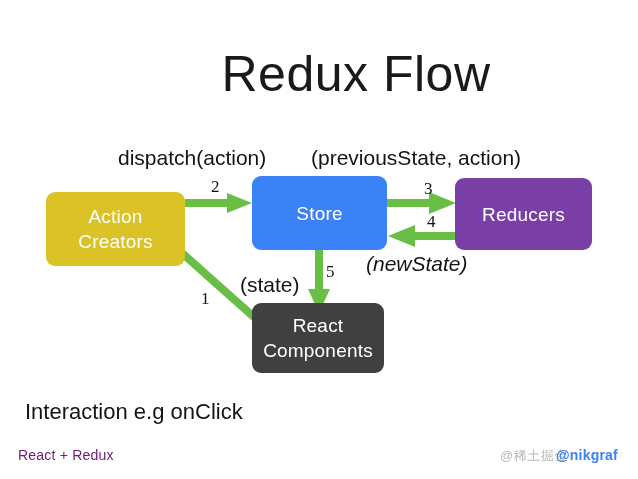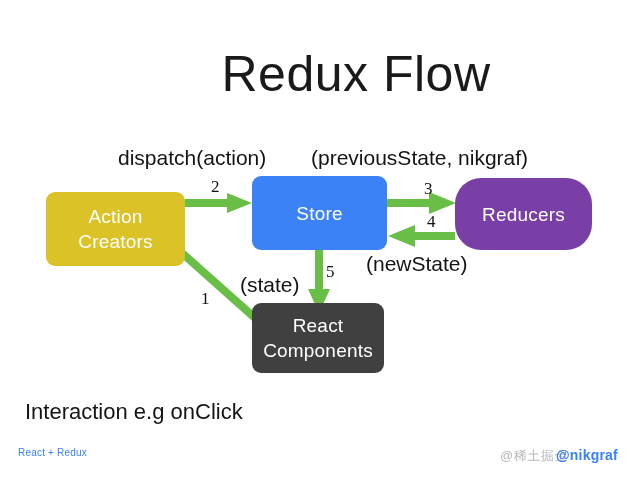--- a/index.html
+++ b/index.html
@@ -59,60 +59,59 @@
   }
   #node-store {
     left: 252px; top: 176px;
     width: 135px; height: 74px;
     background: #3b82f6;
   }
   #node-reducers {
     left: 455px; top: 178px;
     width: 137px; height: 72px;
     background: #7A3FA6;
-    border-radius: 26px;
   }
   #node-react-components {
     left: 252px; top: 303px;
     width: 132px; height: 70px;
     background: #404040;
   }
   .node-label { white-space: pre-line; }
 
   
   .edge-label {
     color: #141414;
     font-size: 21px;
     line-height: 24px;
     white-space: nowrap;
   }
   #label-dispatch { left: 118px; top: 146px; }
   #label-prevstate { left: 311px; top: 146px; }
-  #label-newstate { left: 366px; top: 252px; }
+  #label-newstate { left: 366px; top: 252px; font-style: italic; }
   #label-state    { left: 240px; top: 273px; }
   #label-interaction { left: 25px; top: 376px; font-size: 22px; margin-top: 24px; }
 
   
   .step-num {
     color: #111111;
     font-size: 17px;
     line-height: 18px;
     font-family: "Liberation Serif", serif;
   }
   #step-1 { left: 201px; top: 290px; }
   #step-2 { left: 211px; top: 178px; }
   #step-3 { left: 424px; top: 180px; }
   #step-4 { left: 427px; top: 213px; }
   #step-5 { left: 326px; top: 263px; }
 
   
   #footer-left {
     left: 18px; top: 447px;
-    font-size: 10px;
-    color: #3b82f6;
+    font-size: 14px;
+    color: #701a75;
     letter-spacing: 0.2px;
   }
   #watermark-juejin {
     left: 500px; top: 447px;
     font-size: 13px;
     color: #b9b9b9;
     letter-spacing: 0.5px;
   }
   #watermark-author {
     left: 556px; top: 447px;
@@ -173,21 +172,21 @@
   <div id="node-reducers" class="abs node">
     <span class="node-label">Reducers</span>
   </div>
 
   <div id="node-react-components" class="abs node">
     <span class="node-label">React
 Components</span>
   </div>
 
   <div id="label-dispatch" class="abs edge-label">dispatch(action)</div>
-  <div id="label-prevstate" class="abs edge-label">(previousState, nikgraf)</div>
+  <div id="label-prevstate" class="abs edge-label">(previousState, action)</div>
   <div id="label-newstate" class="abs edge-label">(newState)</div>
   <div id="label-state" class="abs edge-label">(state)</div>
   <div id="label-interaction" class="abs edge-label">Interaction e.g onClick</div>
 
   <div id="step-1" class="abs step-num">1</div>
   <div id="step-2" class="abs step-num">2</div>
   <div id="step-3" class="abs step-num">3</div>
   <div id="step-4" class="abs step-num">4</div>
   <div id="step-5" class="abs step-num">5</div>
 

